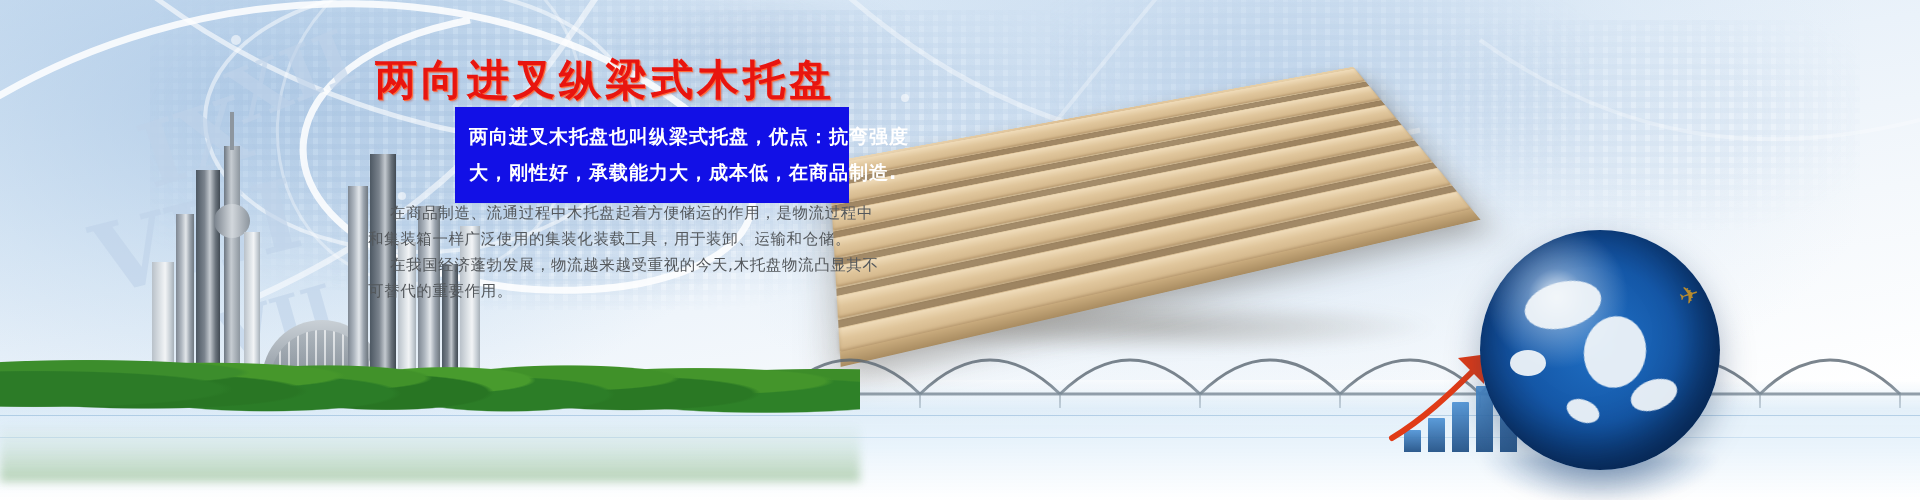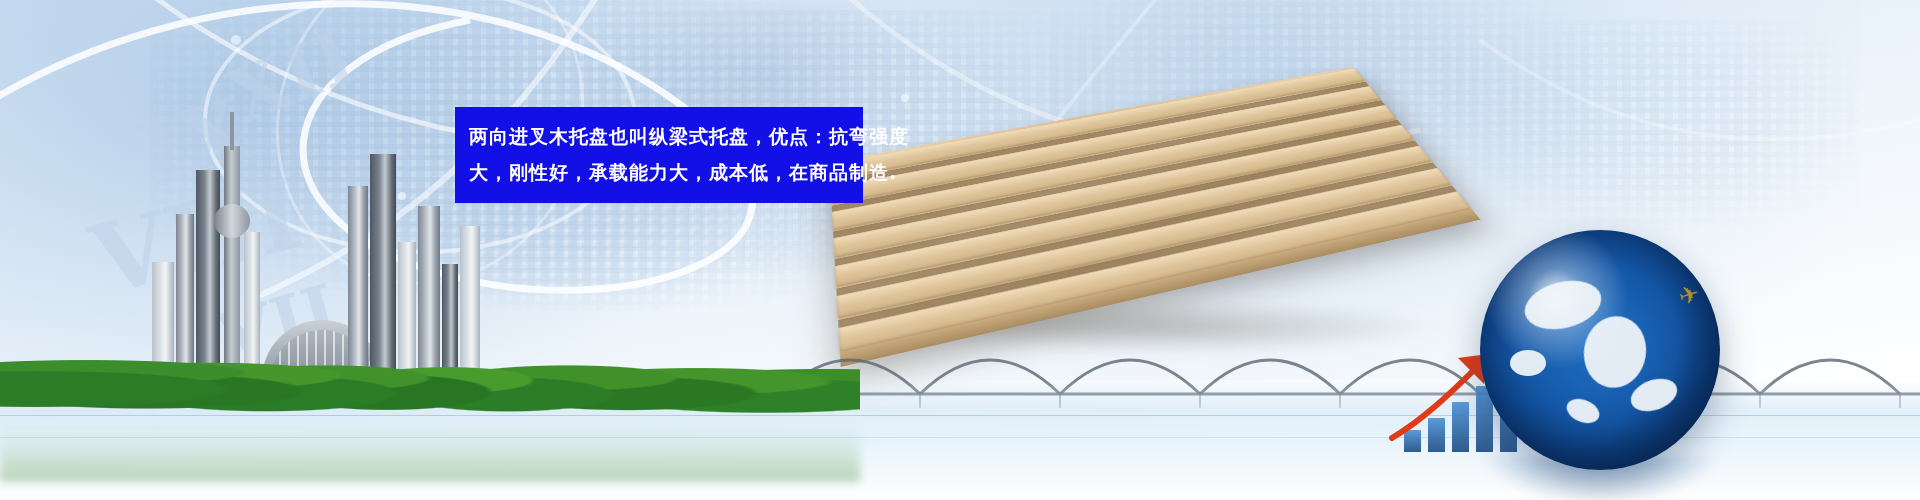--- a/index.html
+++ b/index.html
@@ -141,21 +141,21 @@
   .chart .bar{position:absolute;bottom:0;width:17px;border-radius:1px 1px 0 0;
     background:linear-gradient(to top,#1d4d84,#4f94d6);opacity:.92;}
   .chart .arrow{position:absolute;left:-16px;bottom:6px;width:134px;height:96px;}
 
   
   .title{position:absolute;left:375px;top:52px;
     font-family:"DejaVu Sans","Liberation Sans",sans-serif;
     font-weight:700;font-size:42px;letter-spacing:4px;color:#e8150f;white-space:nowrap;
     text-shadow:1px 1px 0 #ff6a3a, 2px 2px 2px rgba(160,0,0,.25);}
   .bluebox{position:absolute;left:455px;top:107px;width:380px;
-    background:#1210e6;padding:11px 14px 13px 14px;}
+    background:#1210e6;padding:11px 0 13px 14px;}
   .bluebox p{margin:0;color:#fff;font-weight:700;font-size:19px;line-height:36px;
     letter-spacing:1px;font-family:"DejaVu Sans","Liberation Sans",sans-serif;white-space:nowrap;}
   .para{position:absolute;left:368px;top:200px;width:470px;}
   .para p{margin:0;color:#54585c;font-size:15.5px;line-height:26px;letter-spacing:.6px;
     font-family:"DejaVu Sans","Liberation Sans",sans-serif;white-space:nowrap;}
   .para p.indent{text-indent:22px;}
 </style>
 </head>
 <body>
 
@@ -286,20 +286,27 @@
   <div class="globe-refl"></div>
   <div class="globe">
     <span class="land l1"></span>
     <span class="land l2"></span>
     <span class="land l3"></span>
     <span class="land l4"></span>
     <span class="land l5"></span>
   </div>
   <div class="plane">✈</div>
 
+  <div class="title">两向进叉纵梁式木托盘</div>
 
   <div class="bluebox">
     <p>两向进叉木托盘也叫纵梁式托盘，优点：抗弯强度</p>
     <p>大，刚性好，承载能力大，成本低，在商品制造.</p>
   </div>
 
+  <div class="para">
+    <p class="indent">在商品制造、流通过程中木托盘起着方便储运的作用，是物流过程中</p>
+    <p>和集装箱一样广泛使用的集装化装载工具，用于装卸、运输和仓储。</p>
+    <p class="indent">在我国经济蓬勃发展，物流越来越受重视的今天,木托盘物流凸显其不</p>
+    <p>可替代的重要作用。</p>
+  </div>
 
 </div>
 
 </body></html>

